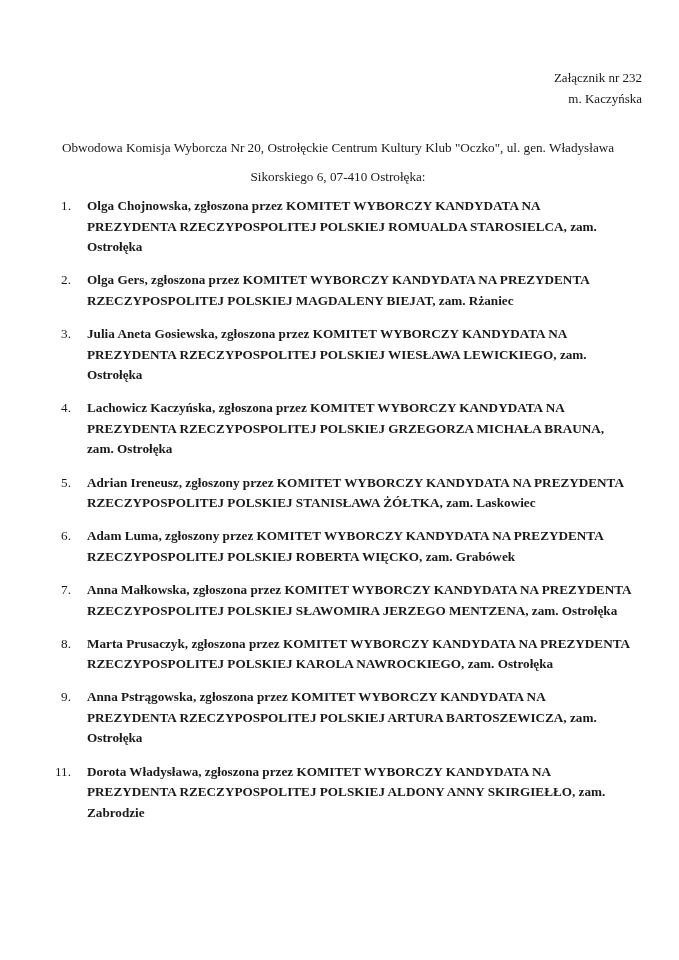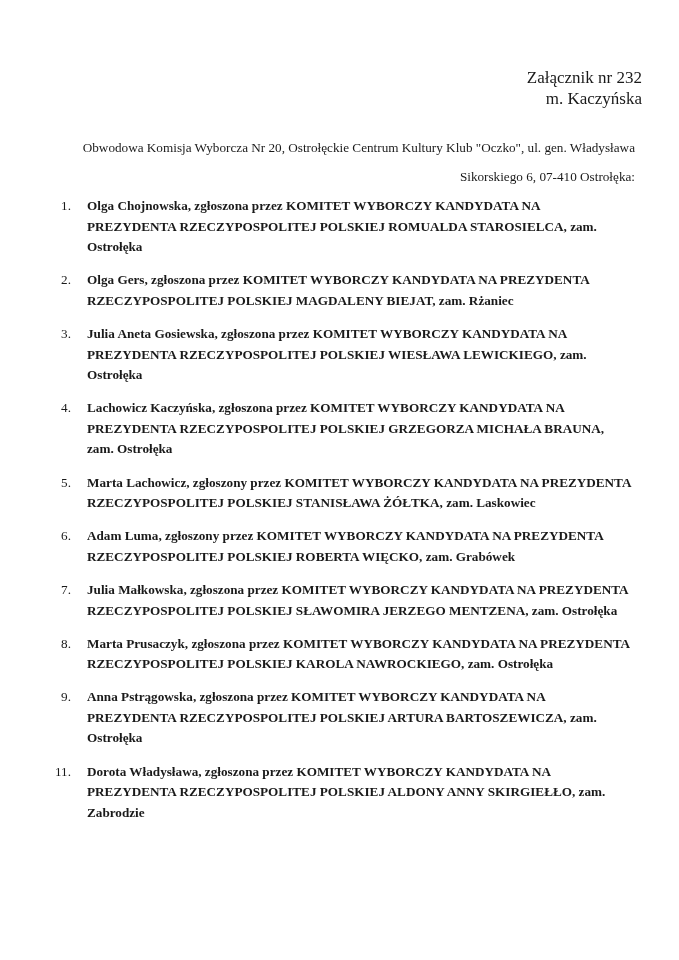--- a/index.html
+++ b/index.html
@@ -22,34 +22,34 @@
     position: relative;
     overflow: hidden;
   }
 
   
   .doc-header {
     position: absolute;
     top: 68px;
     right: 37px;
     text-align: right;
-    font-size: 17px;
+    font-size: 13px;
     line-height: 20.5px;
   }
   .doc-header div { white-space: nowrap; }
 
   
   .intro {
     position: absolute;
     top: 120px;
     left: 41px;
     width: 594px;
     font-size: 13.2px;
     line-height: 29px;
-    text-align: right;
+    text-align: center;
   }
 
   
   .candidate-list {
     position: absolute;
     top: 196px;
     left: 0;
     width: 679px;
     margin: 0;
     padding: 0;
@@ -90,21 +90,21 @@
     <div>m. Kaczyńska</div>
   </div>
 
   <p class="intro">Obwodowa Komisja Wyborcza Nr 20, Ostrołęckie Centrum Kultury Klub "Oczko", ul. gen. Władysława Sikorskiego 6, 07-410 Ostrołęka:</p>
 
   <ol class="candidate-list">
       <li class="candidate-item"><span class="item-number">1.</span><span class="candidate-name">Olga Chojnowska</span><span class="item-body">, zgłoszona przez KOMITET WYBORCZY KANDYDATA NA PREZYDENTA RZECZYPOSPOLITEJ POLSKIEJ ROMUALDA STAROSIELCA, zam. Ostrołęka</span></li>
       <li class="candidate-item"><span class="item-number">2.</span><span class="candidate-name">Olga Gers</span><span class="item-body">, zgłoszona przez KOMITET WYBORCZY KANDYDATA NA PREZYDENTA RZECZYPOSPOLITEJ POLSKIEJ MAGDALENY BIEJAT, zam. Rżaniec</span></li>
       <li class="candidate-item"><span class="item-number">3.</span><span class="candidate-name">Julia Aneta Gosiewska</span><span class="item-body">, zgłoszona przez KOMITET WYBORCZY KANDYDATA NA PREZYDENTA RZECZYPOSPOLITEJ POLSKIEJ WIESŁAWA LEWICKIEGO, zam. Ostrołęka</span></li>
       <li class="candidate-item"><span class="item-number">4.</span><span class="candidate-name">Lachowicz Kaczyńska</span><span class="item-body">, zgłoszona przez KOMITET WYBORCZY KANDYDATA NA PREZYDENTA RZECZYPOSPOLITEJ POLSKIEJ GRZEGORZA MICHAŁA BRAUNA, zam. Ostrołęka</span></li>
-      <li class="candidate-item"><span class="item-number">5.</span><span class="candidate-name">Marta Lachowicz</span><span class="item-body">, zgłoszony przez KOMITET WYBORCZY KANDYDATA NA PREZYDENTA RZECZYPOSPOLITEJ POLSKIEJ STANISŁAWA ŻÓŁTKA, zam. Laskowiec</span></li>
+      <li class="candidate-item"><span class="item-number">5.</span><span class="candidate-name">Adrian Ireneusz</span><span class="item-body">, zgłoszony przez KOMITET WYBORCZY KANDYDATA NA PREZYDENTA RZECZYPOSPOLITEJ POLSKIEJ STANISŁAWA ŻÓŁTKA, zam. Laskowiec</span></li>
       <li class="candidate-item"><span class="item-number">6.</span><span class="candidate-name">Adam Luma</span><span class="item-body">, zgłoszony przez KOMITET WYBORCZY KANDYDATA NA PREZYDENTA RZECZYPOSPOLITEJ POLSKIEJ ROBERTA WIĘCKO, zam. Grabówek</span></li>
-      <li class="candidate-item"><span class="item-number">7.</span><span class="candidate-name">Julia Małkowska</span><span class="item-body">, zgłoszona przez KOMITET WYBORCZY KANDYDATA NA PREZYDENTA RZECZYPOSPOLITEJ POLSKIEJ SŁAWOMIRA JERZEGO MENTZENA, zam. Ostrołęka</span></li>
+      <li class="candidate-item"><span class="item-number">7.</span><span class="candidate-name">Anna Małkowska</span><span class="item-body">, zgłoszona przez KOMITET WYBORCZY KANDYDATA NA PREZYDENTA RZECZYPOSPOLITEJ POLSKIEJ SŁAWOMIRA JERZEGO MENTZENA, zam. Ostrołęka</span></li>
       <li class="candidate-item"><span class="item-number">8.</span><span class="candidate-name">Marta Prusaczyk</span><span class="item-body">, zgłoszona przez KOMITET WYBORCZY KANDYDATA NA PREZYDENTA RZECZYPOSPOLITEJ POLSKIEJ KAROLA NAWROCKIEGO, zam. Ostrołęka</span></li>
       <li class="candidate-item"><span class="item-number">9.</span><span class="candidate-name">Anna Pstrągowska</span><span class="item-body">, zgłoszona przez KOMITET WYBORCZY KANDYDATA NA PREZYDENTA RZECZYPOSPOLITEJ POLSKIEJ ARTURA BARTOSZEWICZA, zam. Ostrołęka</span></li>
       <li class="candidate-item"><span class="item-number">11.</span><span class="candidate-name">Dorota Władysława</span><span class="item-body">, zgłoszona przez KOMITET WYBORCZY KANDYDATA NA PREZYDENTA RZECZYPOSPOLITEJ POLSKIEJ ALDONY ANNY SKIRGIEŁŁO, zam. Zabrodzie</span></li>
     </ol>
 
 </div>
 
 </body></html>

